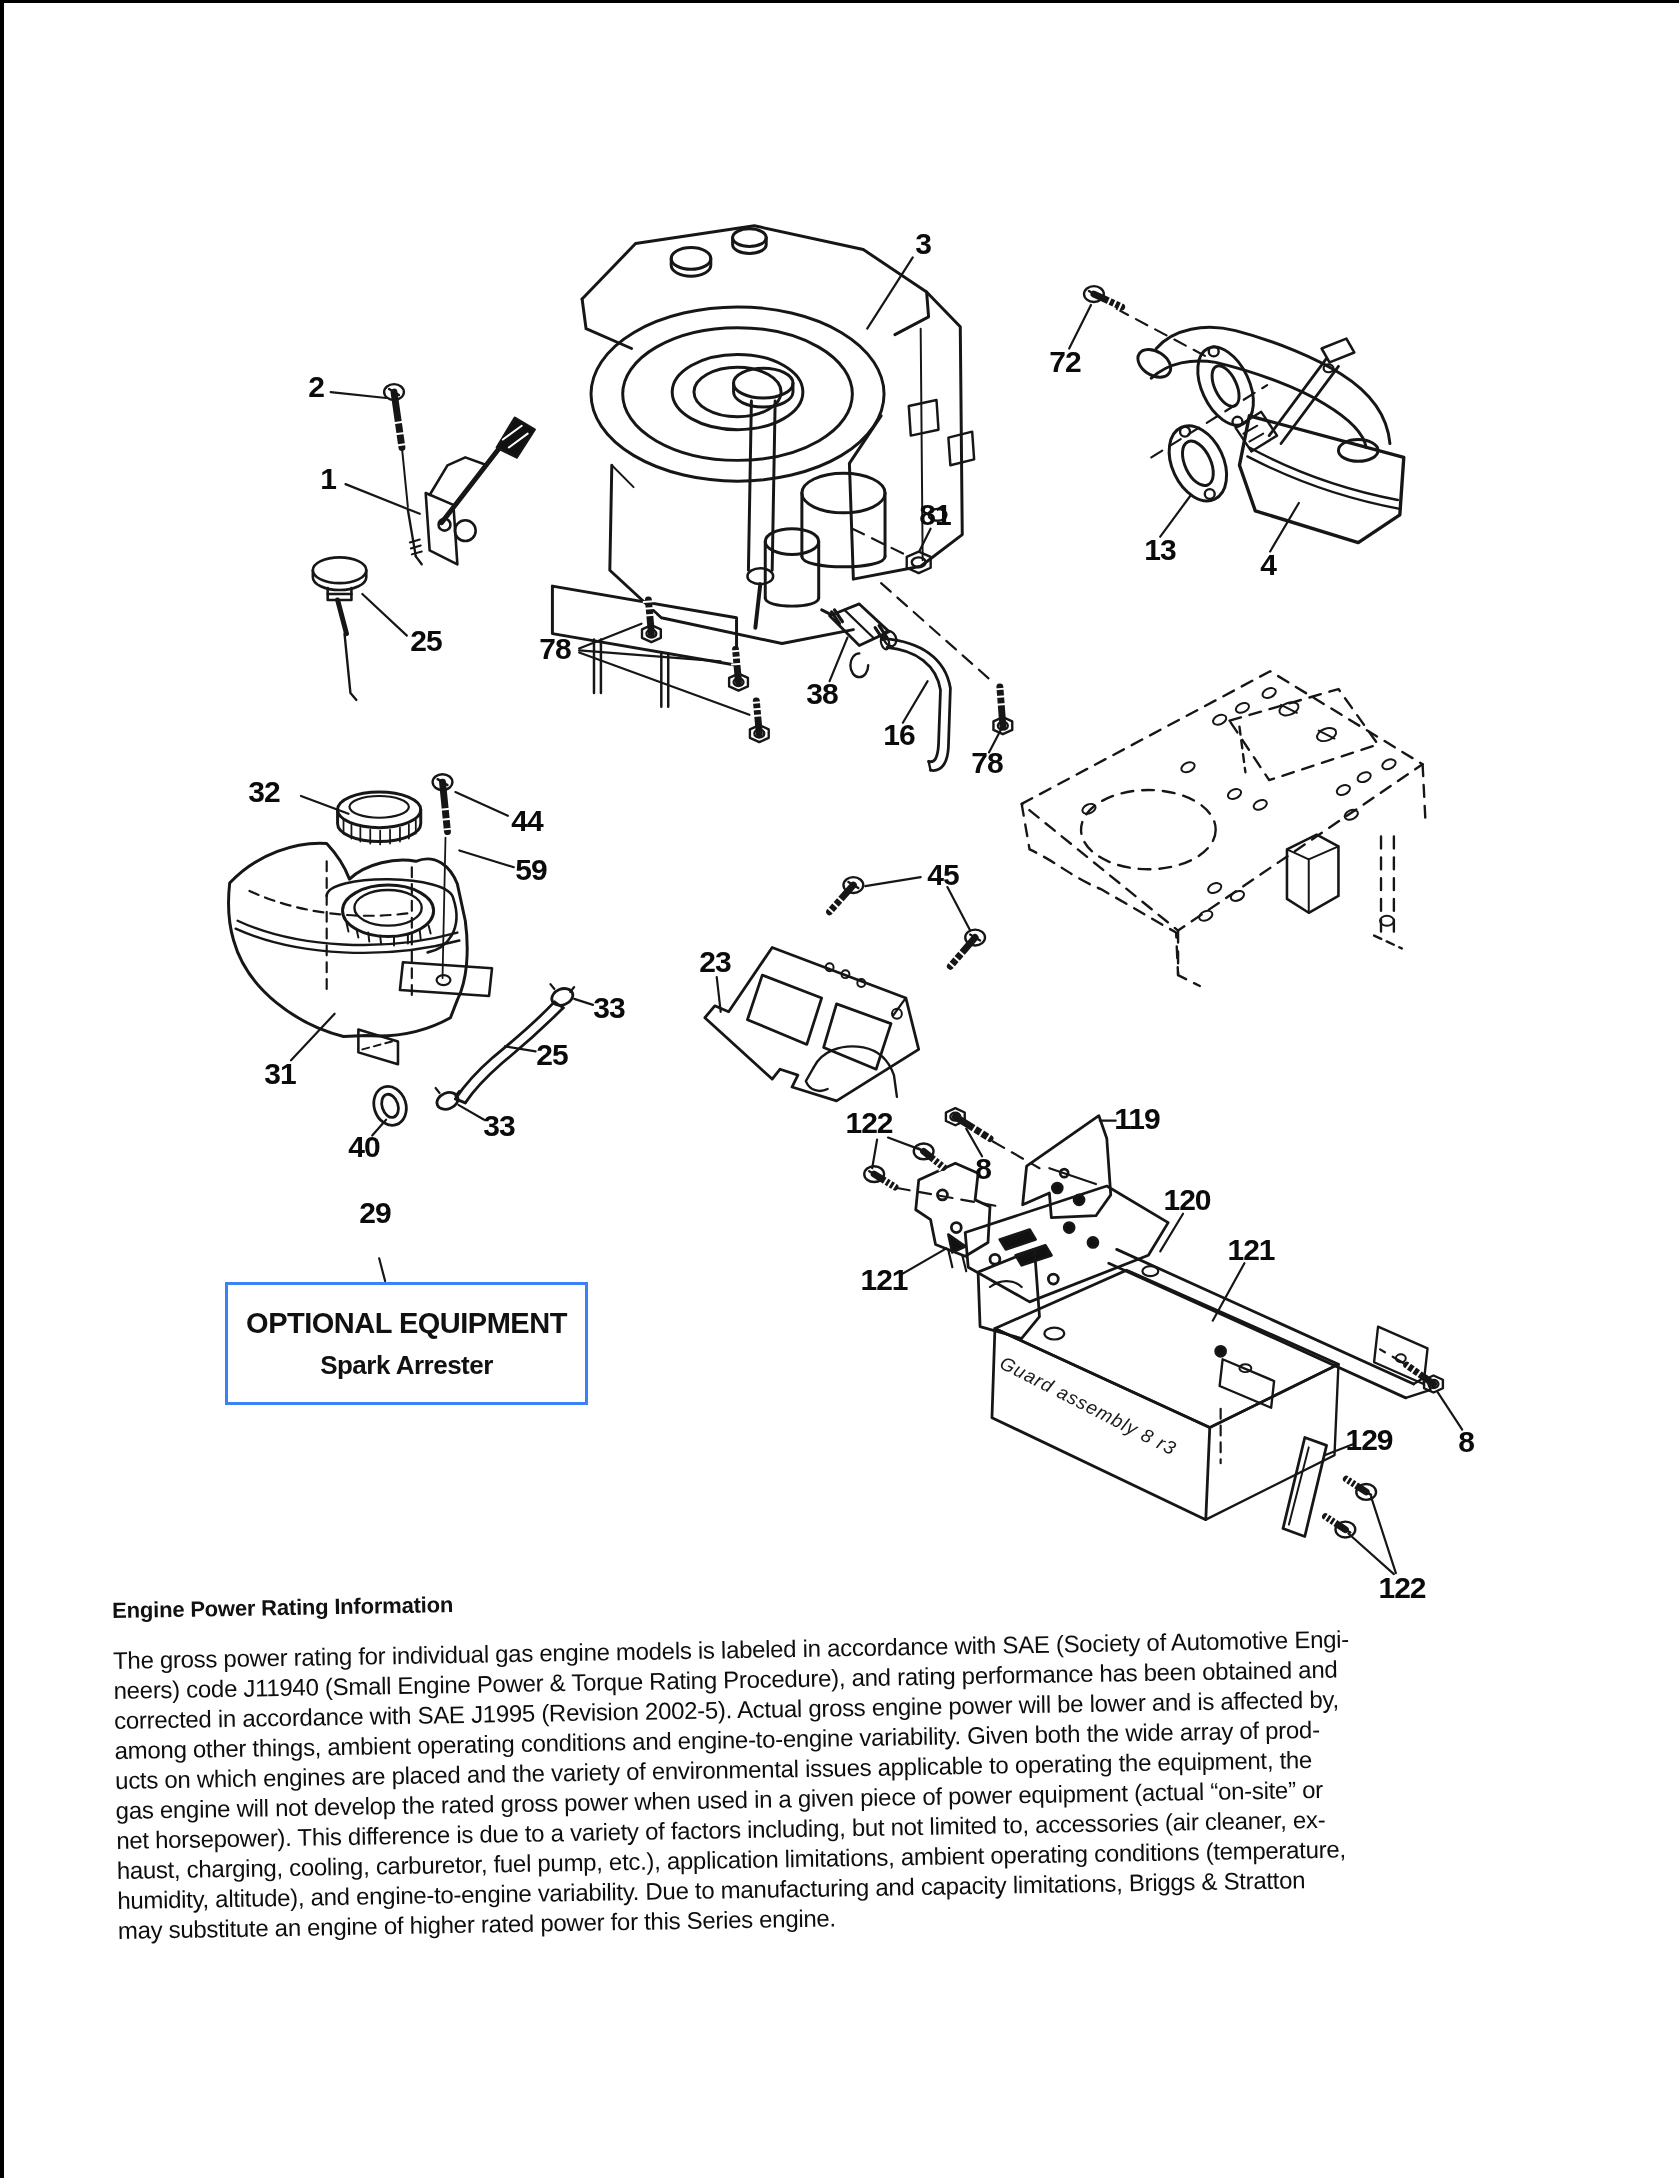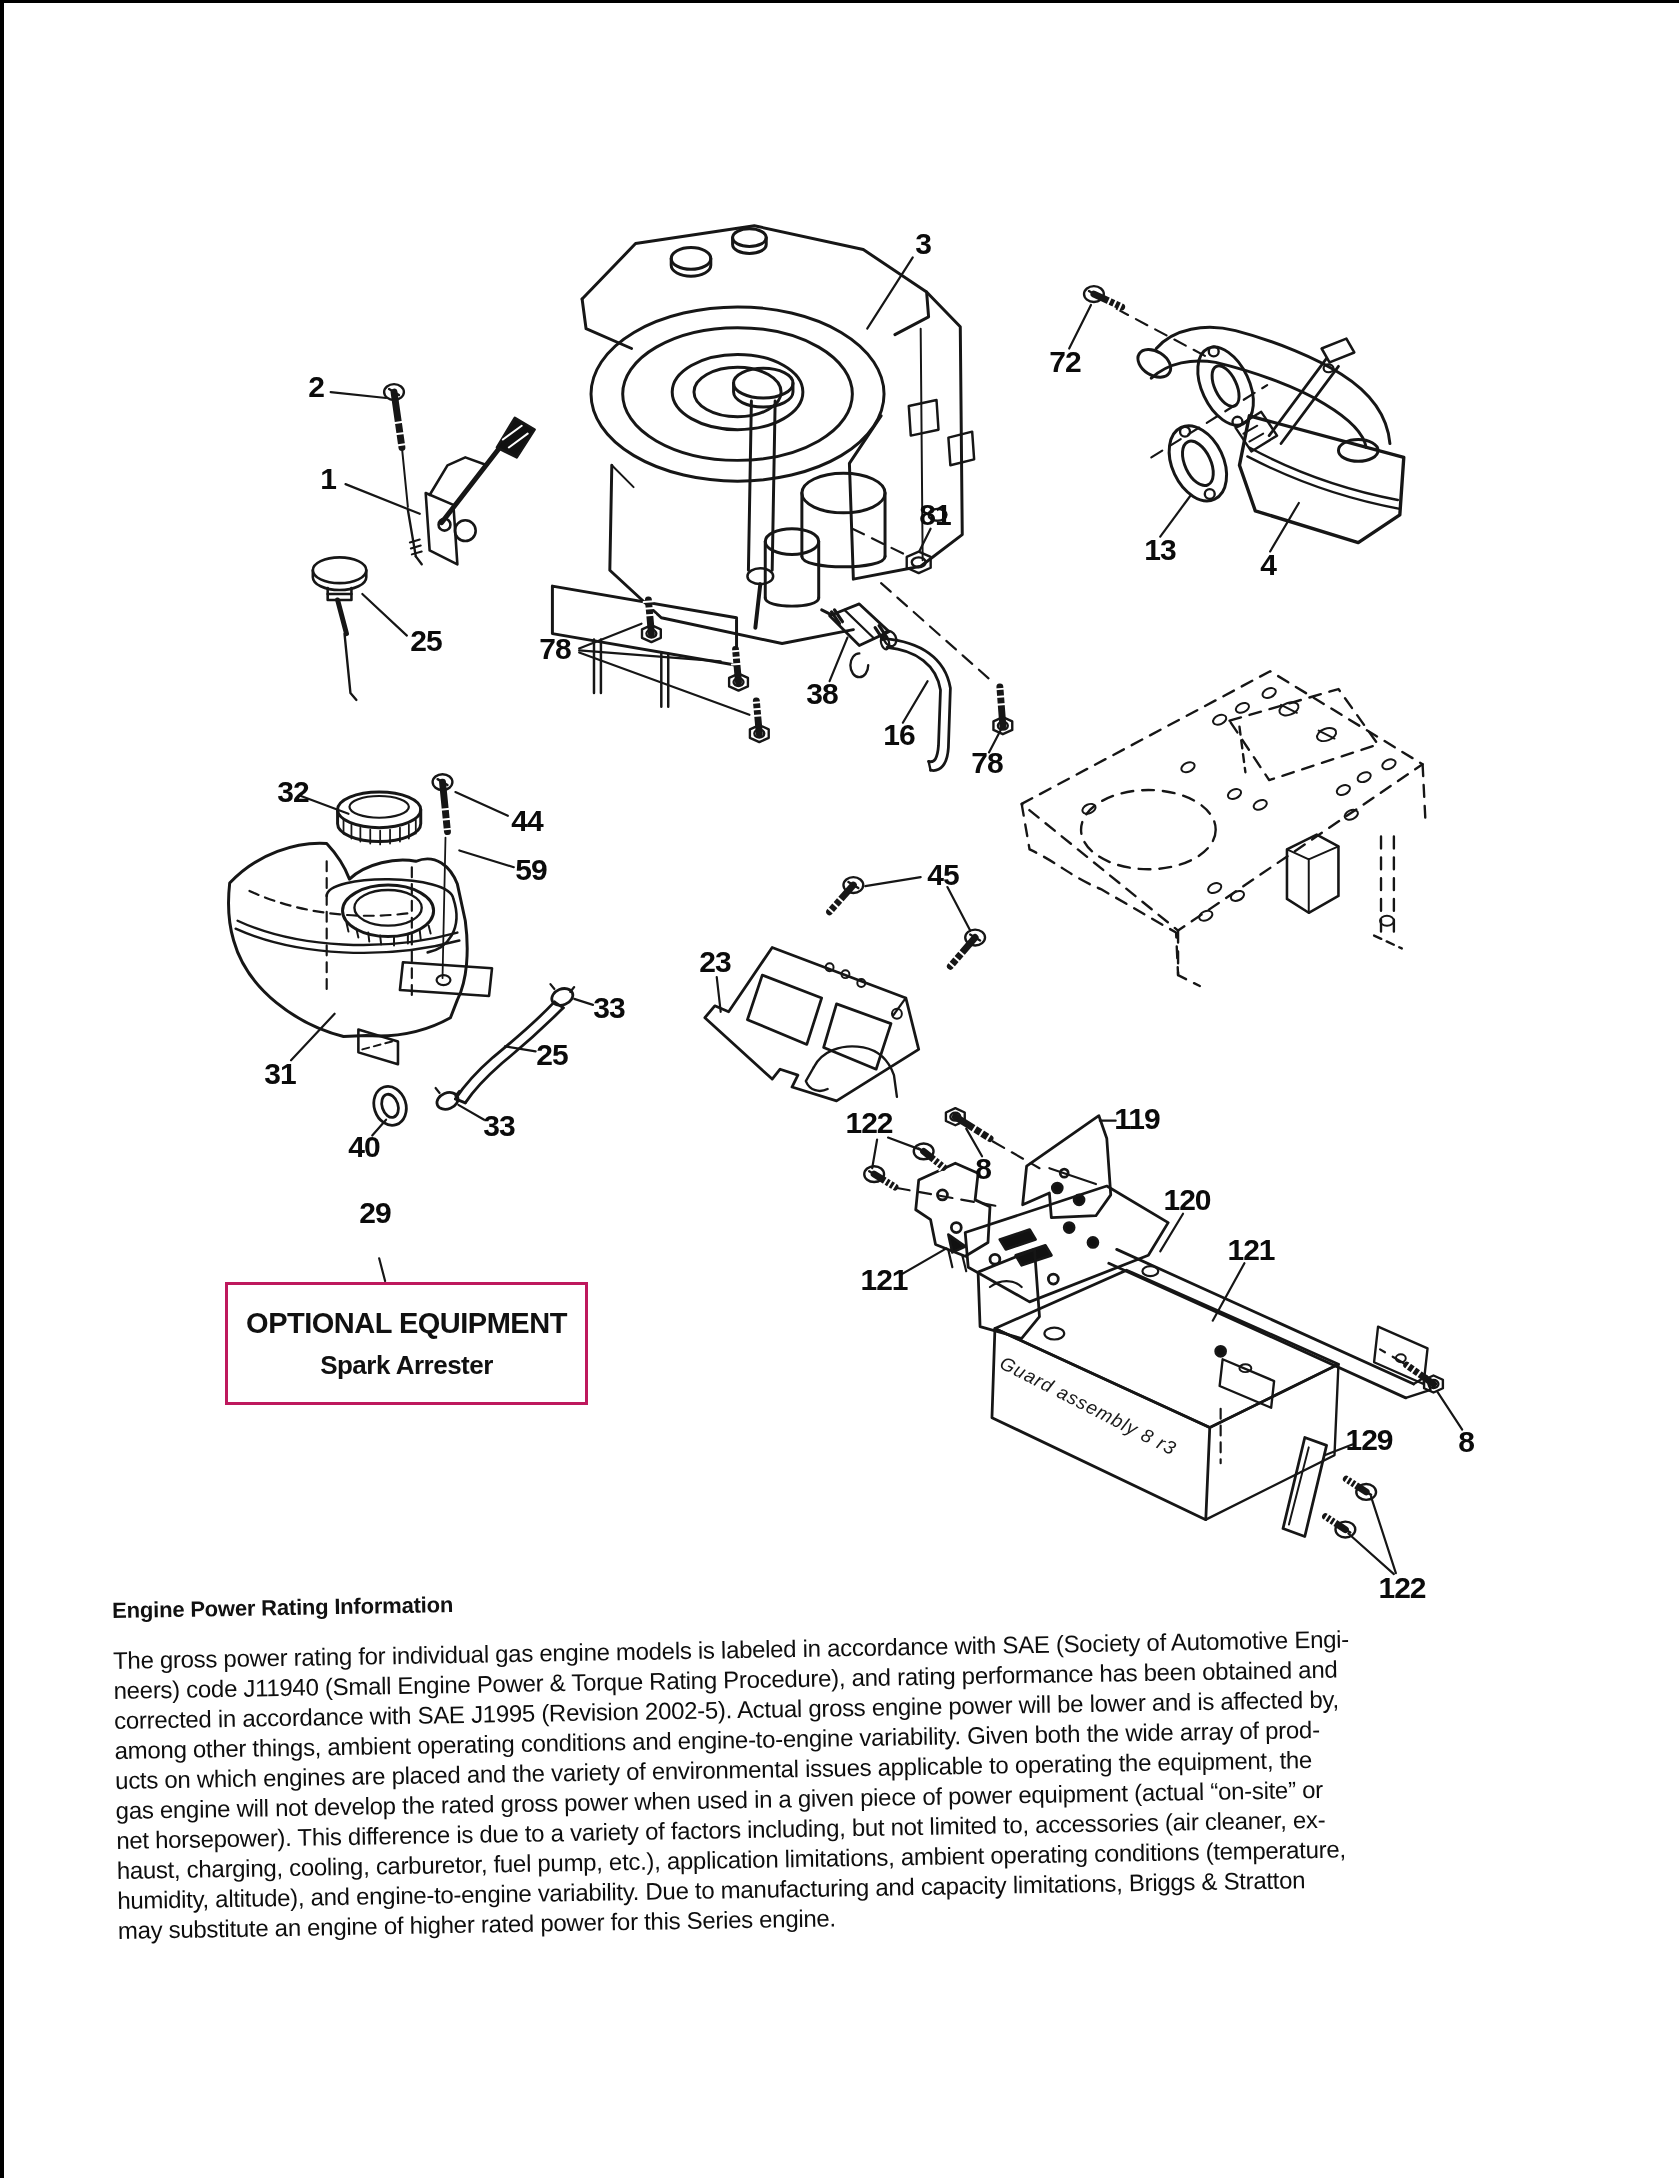--- a/index.html
+++ b/index.html
@@ -4,21 +4,21 @@
 <style>
   html,body{margin:0;padding:0;background:#e8e8e8;}
   #page{position:relative;width:1679px;height:2178px;background:#ffffff;overflow:hidden;
         font-family:"Liberation Sans",sans-serif;color:#111;}
   #diagram{position:absolute;left:0;top:0;}
   .edge-bar{position:absolute;background:#000;}
   #edge-left{left:0;top:0;width:4px;height:2178px;}
   #edge-top{left:0;top:0;width:1679px;height:3px;}
   .callout{position:absolute;transform:translate(-50%,-50%);font-weight:700;font-size:30px;
            letter-spacing:-1px;color:#0b0b0b;white-space:nowrap;}
-  #oe-box{position:absolute;left:225px;top:1282px;width:357px;height:117px;border:3px solid #be185d;
+  #oe-box{position:absolute;left:225px;top:1282px;width:357px;height:117px;border:3px solid #3b82f6;
           display:flex;flex-direction:column;align-items:center;justify-content:center;gap:10px;background:#fff;}
   #oe-line1{font-weight:700;font-size:29px;letter-spacing:-0.5px;}
   #oe-line2{font-weight:700;font-size:26px;letter-spacing:-0.5px;}
   #guard-note{position:absolute;left:1006px;top:1352px;transform:rotate(27deg);transform-origin:0 0;
               font-style:italic;font-size:19px;letter-spacing:1px;color:#1a1a1a;white-space:nowrap;}
   #rating{position:absolute;left:112px;top:1598px;width:1505px;transform:rotate(-1deg);transform-origin:0 0;}
   #rating-heading{font-weight:700;font-size:22px;margin-bottom:22px;letter-spacing:-0.2px;}
   .rating-line{font-size:24px;line-height:30px;white-space:nowrap;letter-spacing:-0.3px;color:#0e0e0e;}
 </style>
 </head>
@@ -443,21 +443,21 @@
       <div class="callout" style="left: 328px; top: 479px;">1</div>
       <div class="callout" style="left: 426px; top: 641px;">25</div>
       <div class="callout" style="left: 555px; top: 649px;">78</div>
       <div class="callout" style="left: 822px; top: 694px;">38</div>
       <div class="callout" style="left: 899px; top: 735px;">16</div>
       <div class="callout" style="left: 987px; top: 763px;">78</div>
       <div class="callout" style="left: 935px; top: 515px;">81</div>
       <div class="callout" style="left: 1065px; top: 362px;">72</div>
       <div class="callout" style="left: 1160px; top: 550px;">13</div>
       <div class="callout" style="left: 1268px; top: 565px;">4</div>
-      <div class="callout" style="left: 293px; top: 792px;">32</div>
+      <div class="callout" style="left: 264px; top: 792px;">32</div>
       <div class="callout" style="left: 527px; top: 821px;">44</div>
       <div class="callout" style="left: 531px; top: 870px;">59</div>
       <div class="callout" style="left: 715px; top: 962px;">23</div>
       <div class="callout" style="left: 943px; top: 875px;">45</div>
       <div class="callout" style="left: 609px; top: 1008px;">33</div>
       <div class="callout" style="left: 552px; top: 1055px;">25</div>
       <div class="callout" style="left: 499px; top: 1126px;">33</div>
       <div class="callout" style="left: 364px; top: 1147px;">40</div>
       <div class="callout" style="left: 280px; top: 1074px;">31</div>
       <div class="callout" style="left: 375px; top: 1213px;">29</div>

